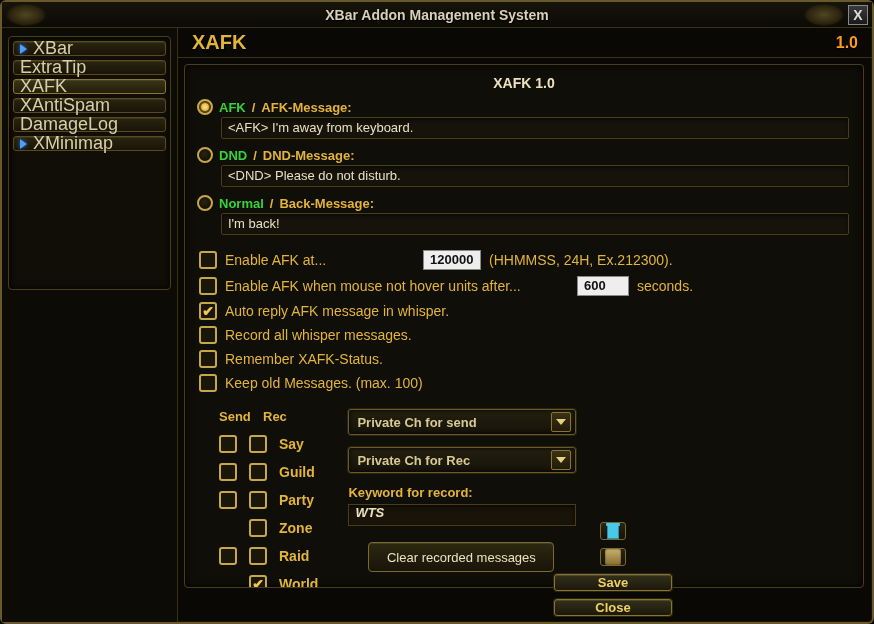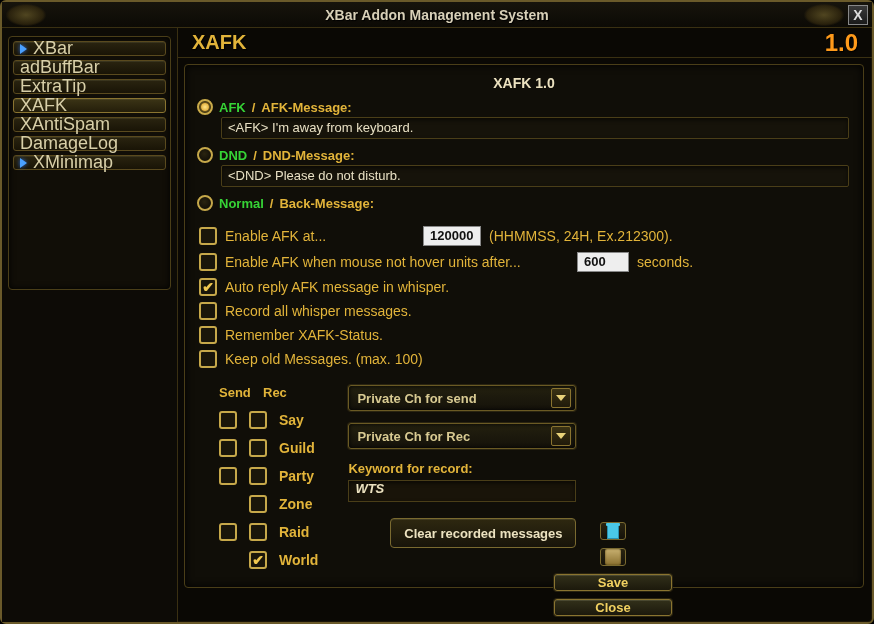--- a/index.html
+++ b/index.html
@@ -106,21 +106,21 @@
     display: flex; align-items: center;
     padding: 0 14px;
     border-bottom: 1px solid #3a3012;
   }
   .main-header .name {
     color: #e2b43a; font-size: 20px; font-weight: bold;
     text-shadow: 1px 1px 1px #000;
   }
   .main-header .ver {
     margin-left: auto;
-    color: #ff9a1a; font-size: 24px; font-weight: bold;
+    color: #ff9a1a; font-size: 16px; font-weight: bold;
     text-shadow: 1px 1px 1px #000;
   }
   .content-frame {
     flex: 1; margin: 6px 8px 34px 6px;
     border: 1px solid #4a3e18;
     border-radius: 4px;
     background: #100e08;
     box-shadow: inset 0 0 8px #000;
     padding: 8px 14px 10px 14px;
     overflow: hidden;
@@ -245,24 +245,24 @@
     padding: 0 6px; font-size: 13px; font-weight: bold;
     box-shadow: inset 0 2px 4px rgba(0,0,0,.6);
     font-style: italic;
   }
   .clear-btn {
     margin-top: 16px;
     width: 186px; height: 30px;
     border: 1px solid #7a6a30;
     border-radius: 4px;
     background: linear-gradient(#2e2810,#18140a);
-    color: #ece2c0; font-weight: bold;
+    color: #ece2c0; font-weight: normal;
     display: flex; align-items: center; justify-content: center;
     cursor: pointer; font-size: 13px;
-    margin-left: 42px;
+    margin-left: 20px;
     box-shadow: inset 0 1px 0 rgba(255,255,200,.1);
   }
 
   .footer {
     position: absolute; left: 186px; right: 10px; bottom: 6px;
     height: 28px;
     display: flex; align-items: center; justify-content: flex-end;
     gap: 8px;
     flex-direction: column;
   }
@@ -312,23 +312,20 @@
   </div>
 
   <div class="wbody">
 
     <div class="sidebar">
       <div class="sidebar-inner">
         <div class="nav-item has-arrow">
           <span>XBar</span>
         </div>
         <div class="nav-item">
-          <span>adBuffBar</span>
-        </div>
-        <div class="nav-item">
           <span>ExtraTip</span>
         </div>
         <div class="nav-item selected">
           <span>XAFK</span>
         </div>
         <div class="nav-item">
           <span>XAntiSpam</span>
         </div>
         <div class="nav-item">
           <span>DamageLog</span>
@@ -368,20 +365,21 @@
           <div class="msg-field">&lt;DND&gt; Please do not disturb.</div>
         </div>
 
         <div class="status-group">
           <div class="status-head">
             <span class="radio"></span>
             <span class="lbl-green">Normal</span>
             <span class="slash">/</span>
             <span class="lbl-yellow">Back-Message:</span>
           </div>
+          <div class="msg-field">I'm back!</div>
         </div>
 
         <div class="options">
           <div class="optrow">
             <span class="chk"></span>
             <span style="min-width:190px;">Enable AFK at...</span>
             <span class="numbox">120000</span>
             <span>(HHMMSS, 24H, Ex.212300).</span>
           </div>
           <div class="optrow">

